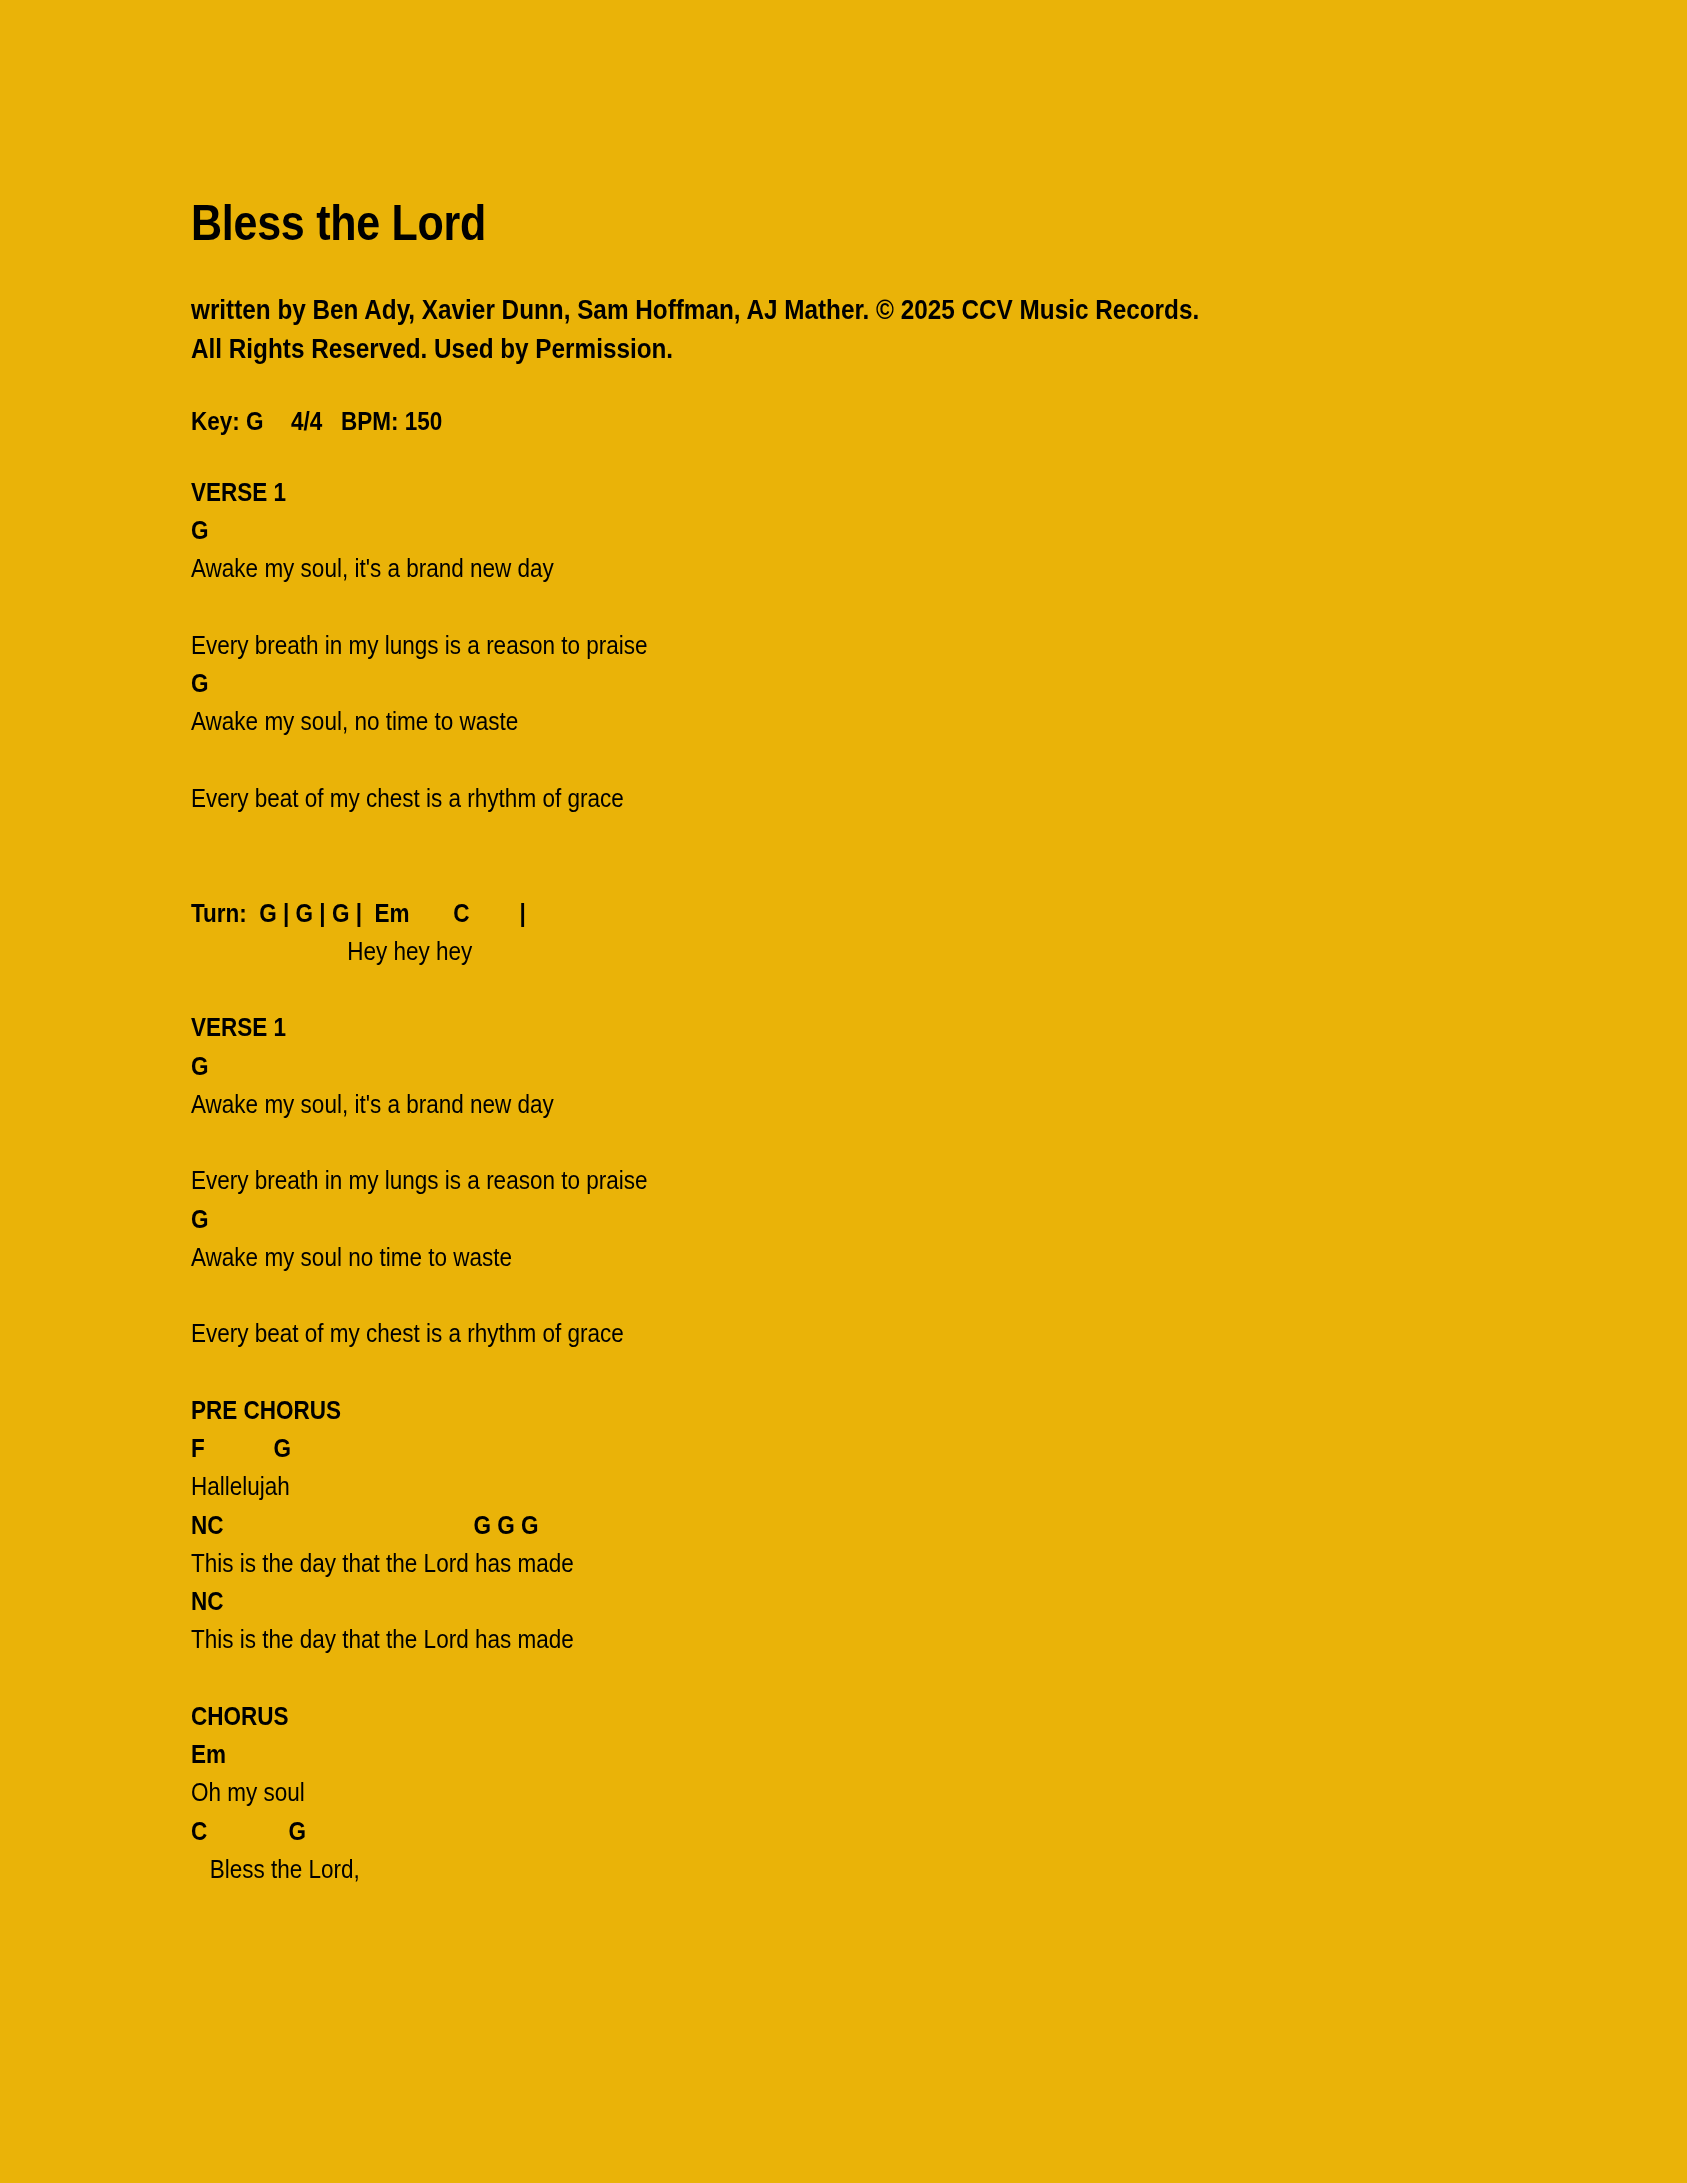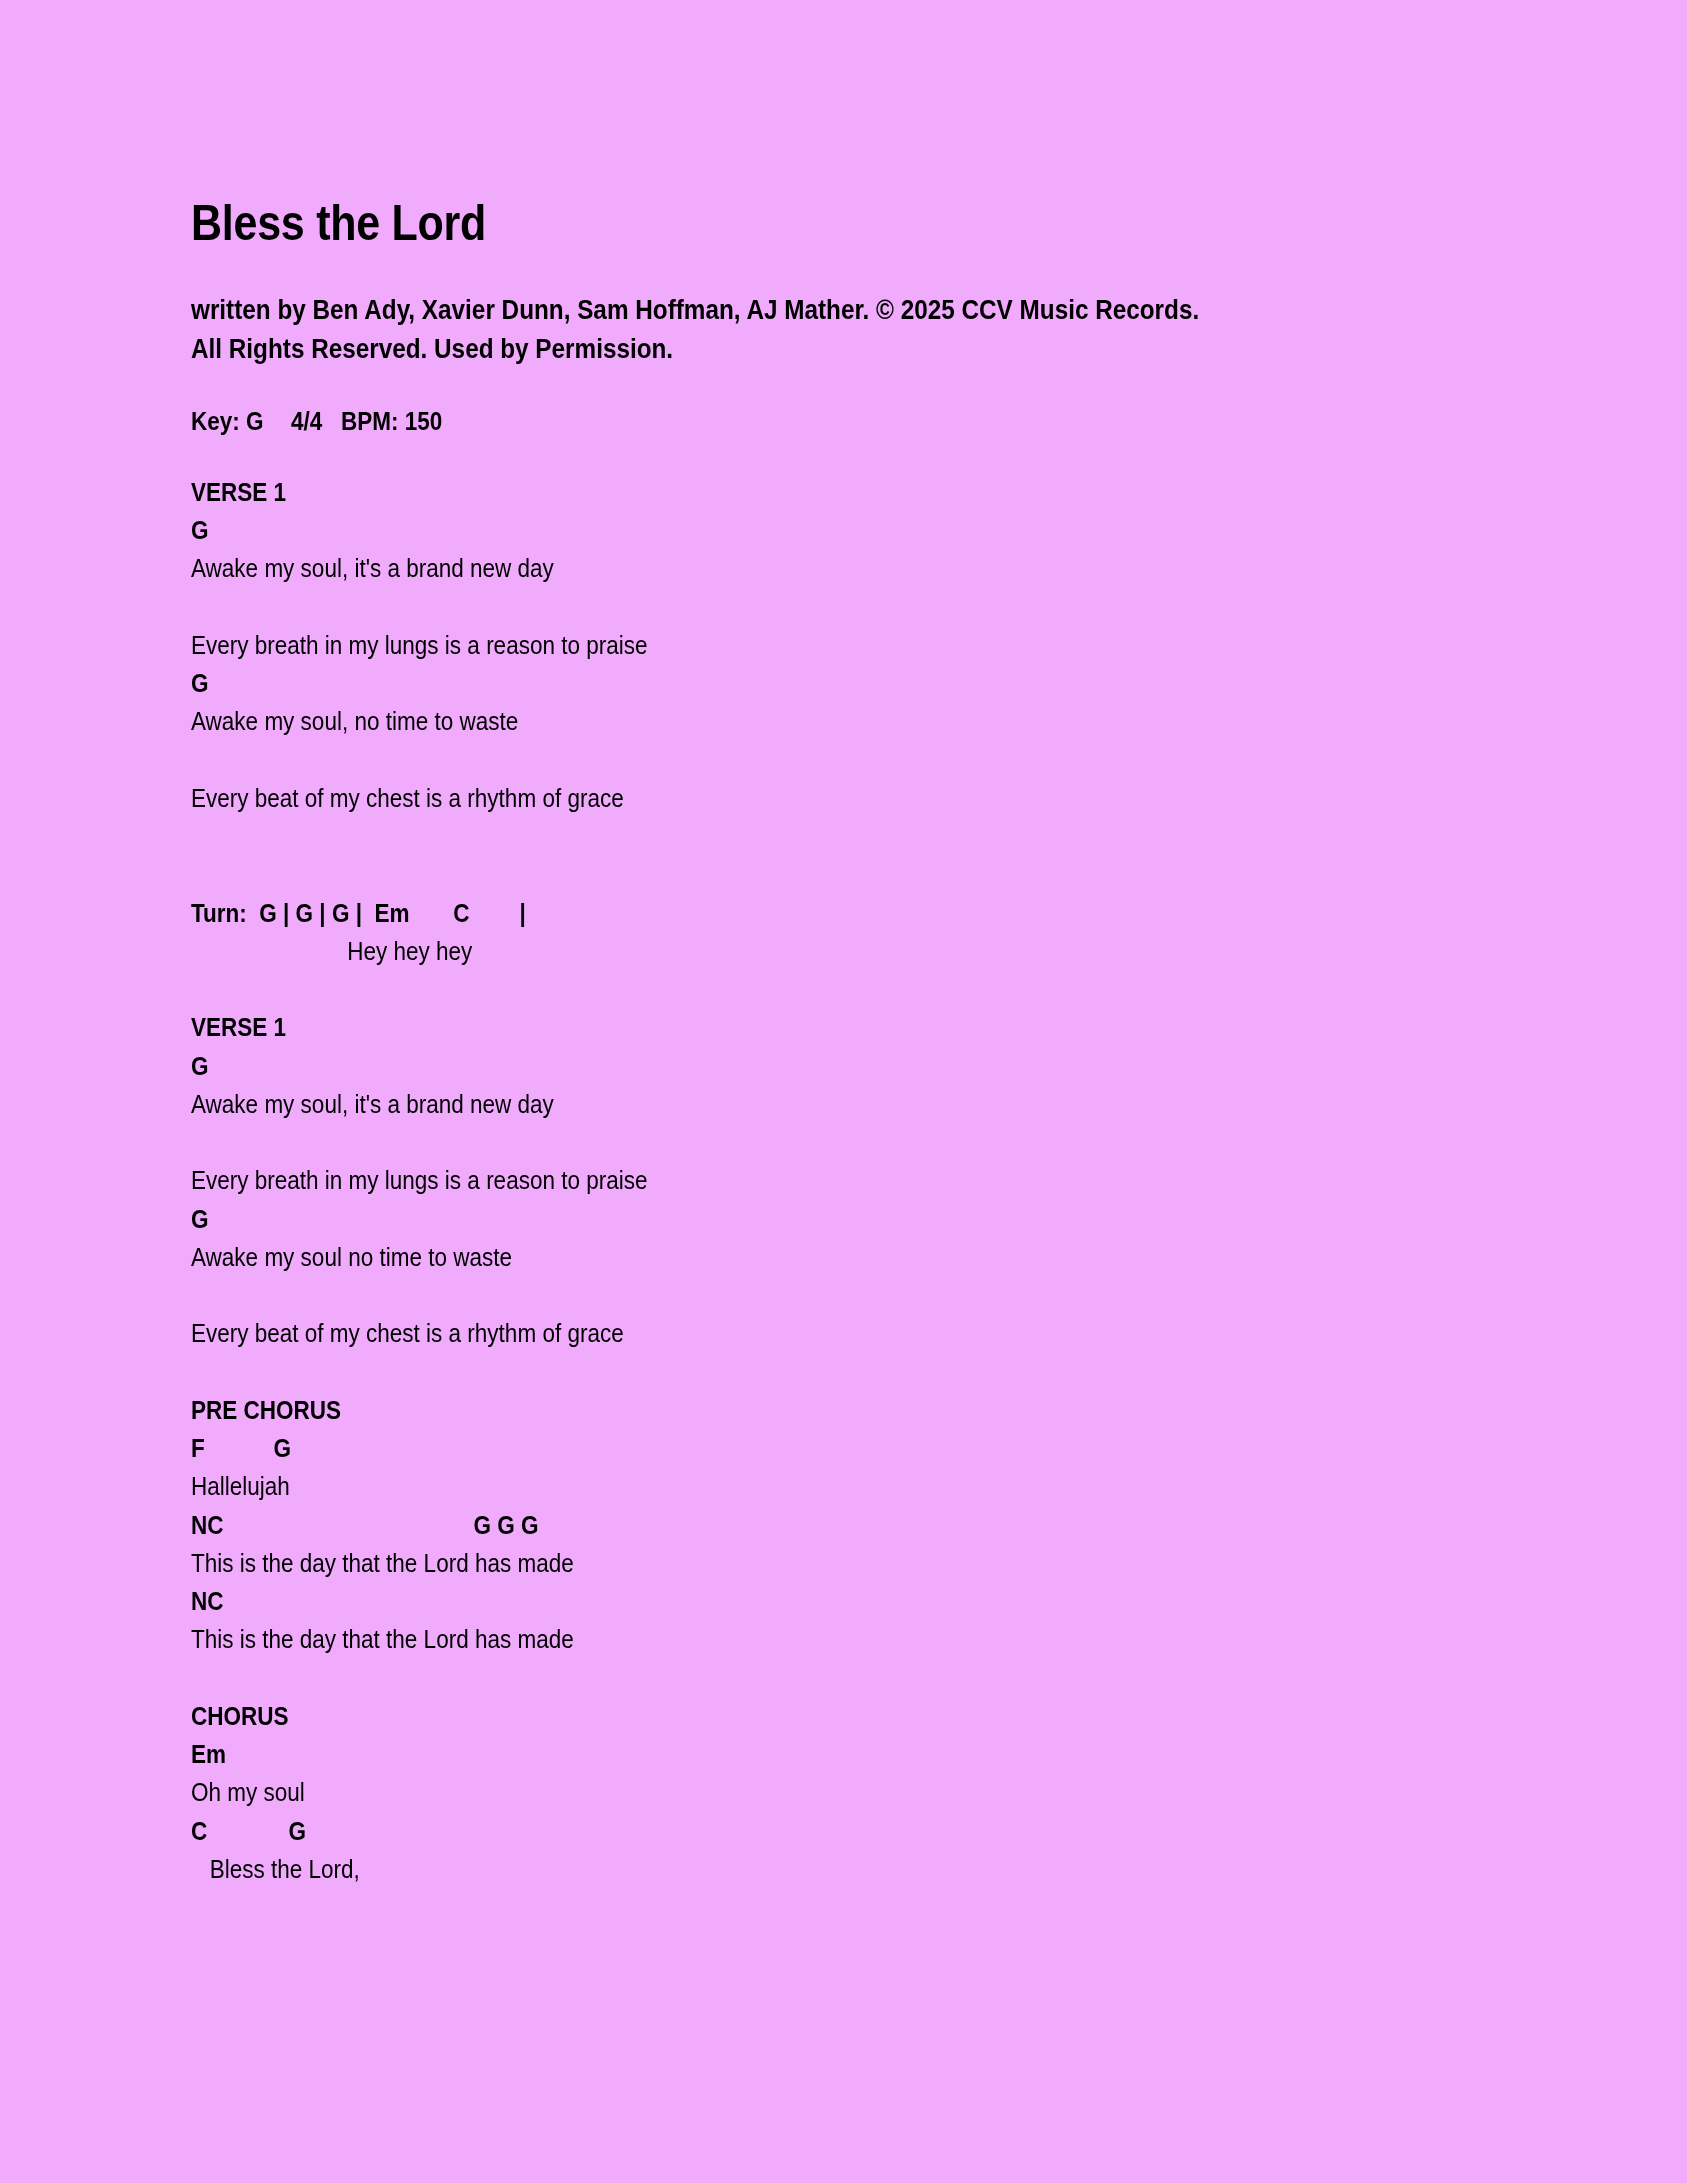--- a/index.html
+++ b/index.html
@@ -11,21 +11,21 @@
     width: 1687px;
     height: 2183px;
     font-family: "Liberation Sans", "DejaVu Sans", sans-serif;
     color: #000000;
     -webkit-font-smoothing: antialiased;
   }
   .page {
     position: relative;
     width: 1687px;
     height: 2183px;
-    background: #f0abfc;
+    background: #eab308;
     box-sizing: border-box;
     padding: 198px 198px 0 191px;
   }
   .doc-title {
     font-size: 50px;
     font-weight: bold;
     line-height: 1.02;
     letter-spacing: -0.3px;
     margin: 0 0 42px 0;
     transform: scaleX(0.86);

